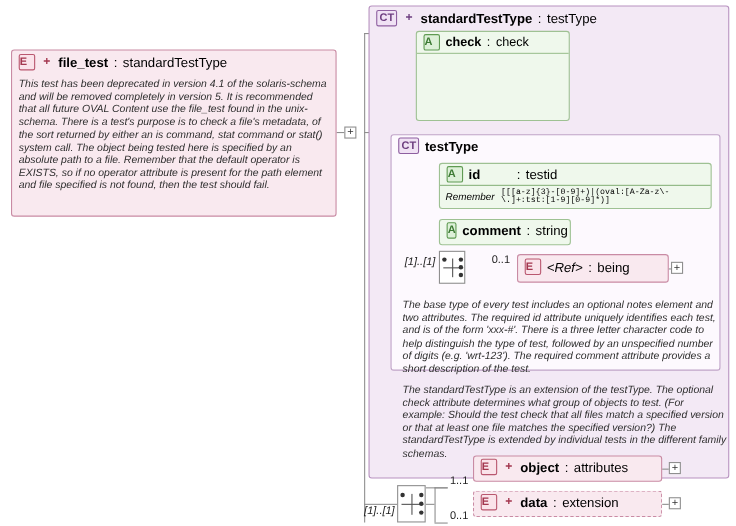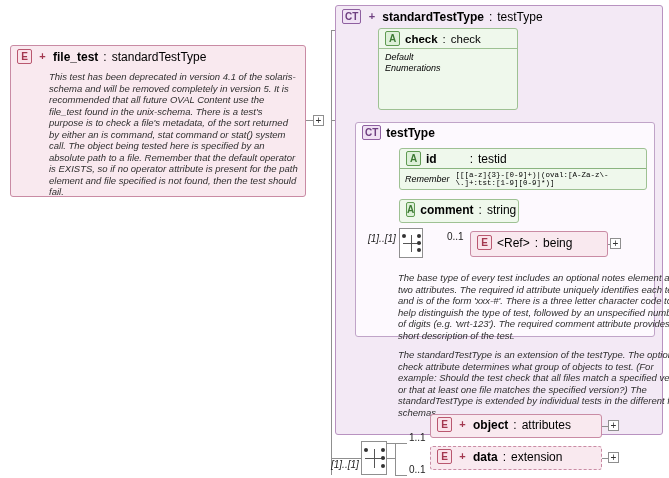--- a/index.html
+++ b/index.html
@@ -44,21 +44,20 @@
     border: 1px solid #9ec193;
   }
 
   
   .ico {
     box-sizing: border-box;
     display: inline-block;
     width: 15px;
     height: 15px;
     border-radius: 2px;
-    text-align: center;
     font-size: 10px;
     font-weight: bold;
     line-height: 14px;
     font-family: "Liberation Sans", sans-serif;
   }
   .ico-e {
     background: #fae3ea;
     border: 1px solid #b9576f;
     color: #a3374f;
   }
@@ -97,21 +96,20 @@
   .title-type { font-size: 12px; }
   .title-sep { font-size: 12px; }
 
   
   .doc {
     font-style: italic;
     font-size: 9.5px;
     line-height: 11.5px;
     color: #2f2f2f;
     padding: 4px 6px;
-    margin-left: 32px;
   }
   .subst-row {
     display: flex;
     font-size: 10px;
     border-top: 1px solid #c98ba4;
     border-bottom: 1px solid #c98ba4;
     padding: 2px 6px;
     gap: 10px;
   }
   .subst-label { font-style: italic; }
@@ -228,22 +226,20 @@
 
   <div class="abs box attr-group-box" style="left:378px; top:28px; width:140px; height:82px;">
     <div class="hdr-row" style="padding:2px 6px;">
       <span class="ico ico-a">A</span>
       <span class="title-name" style="font-size:11.5px;">check</span>
       <span class="title-sep" style="font-size:11.5px;">:</span>
       <span class="title-type" style="font-size:11.5px;">check</span>
     </div>
     <div style="border-top:1px solid #9ec193;"></div>
     <div class="kv-row">
-      <span class="kv-label">Default
-Enumerations</span>
     </div>
   </div>
 
   <div class="abs box group-box-inner" style="left:355px; top:122px; width:300px; height:215px;">
     <div class="hdr-row" style="padding:2px 6px;">
       <span class="ico ico-ct">CT</span>
       <span class="title-name">testType</span>
     </div>
   </div>
 
@@ -276,21 +272,21 @@
     <div class="abs" style="left:17px; top:5px; width:4px; height:4px; background:#333; border-radius:50%;"></div>
     <div class="abs" style="left:17px; top:12px; width:4px; height:4px; background:#333; border-radius:50%;"></div>
     <div class="abs" style="left:17px; top:19px; width:4px; height:4px; background:#333; border-radius:50%;"></div>
   </div>
   <div class="card card-i" style="left:368px; top:233px;">[1]..[1]</div>
 
   <div class="card" style="left:447px; top:231px;">0..1</div>
   <div class="abs box elem-box" style="left:470px; top:231px; width:138px; height:26px;">
     <div class="hdr-row" style="padding:3px 6px;">
       <span class="ico ico-e">E</span>
-      <span class="title-name" style="font-weight:normal;">&lt;Ref&gt;</span>
+      <span class="title-name" style="font-weight:normal;font-style:italic;">&lt;Ref&gt;</span>
       <span class="title-sep">:</span>
       <span class="title-type">being</span>
     </div>
   </div>
   <div class="line hline abs" style="left:608px; top:244px; width:7px;"></div>
   <div class="expander abs" style="left:610px; top:238px;">+</div>
 
   <div class="abs doc" style="left:360px; top:268px; width:292px;">The base type of every test includes an optional notes element and two attributes.  The required id attribute uniquely identifies each test, and is of the form 'xxx-#'.  There is a three letter character code to help distinguish the type of test, followed by an unspecified number of digits (e.g. 'wrt-123').  The required comment attribute provides a short description of the test.</div>
 
   <div class="abs doc" style="left:360px; top:345px; width:296px;">The standardTestType is an extension of the testType.  The optional check attribute determines what group of objects to test.  (For example: Should the test check that all files match a specified version or that at least one file matches the specified version?)  The standardTestType is extended by individual tests in the different family schemas.</div>

